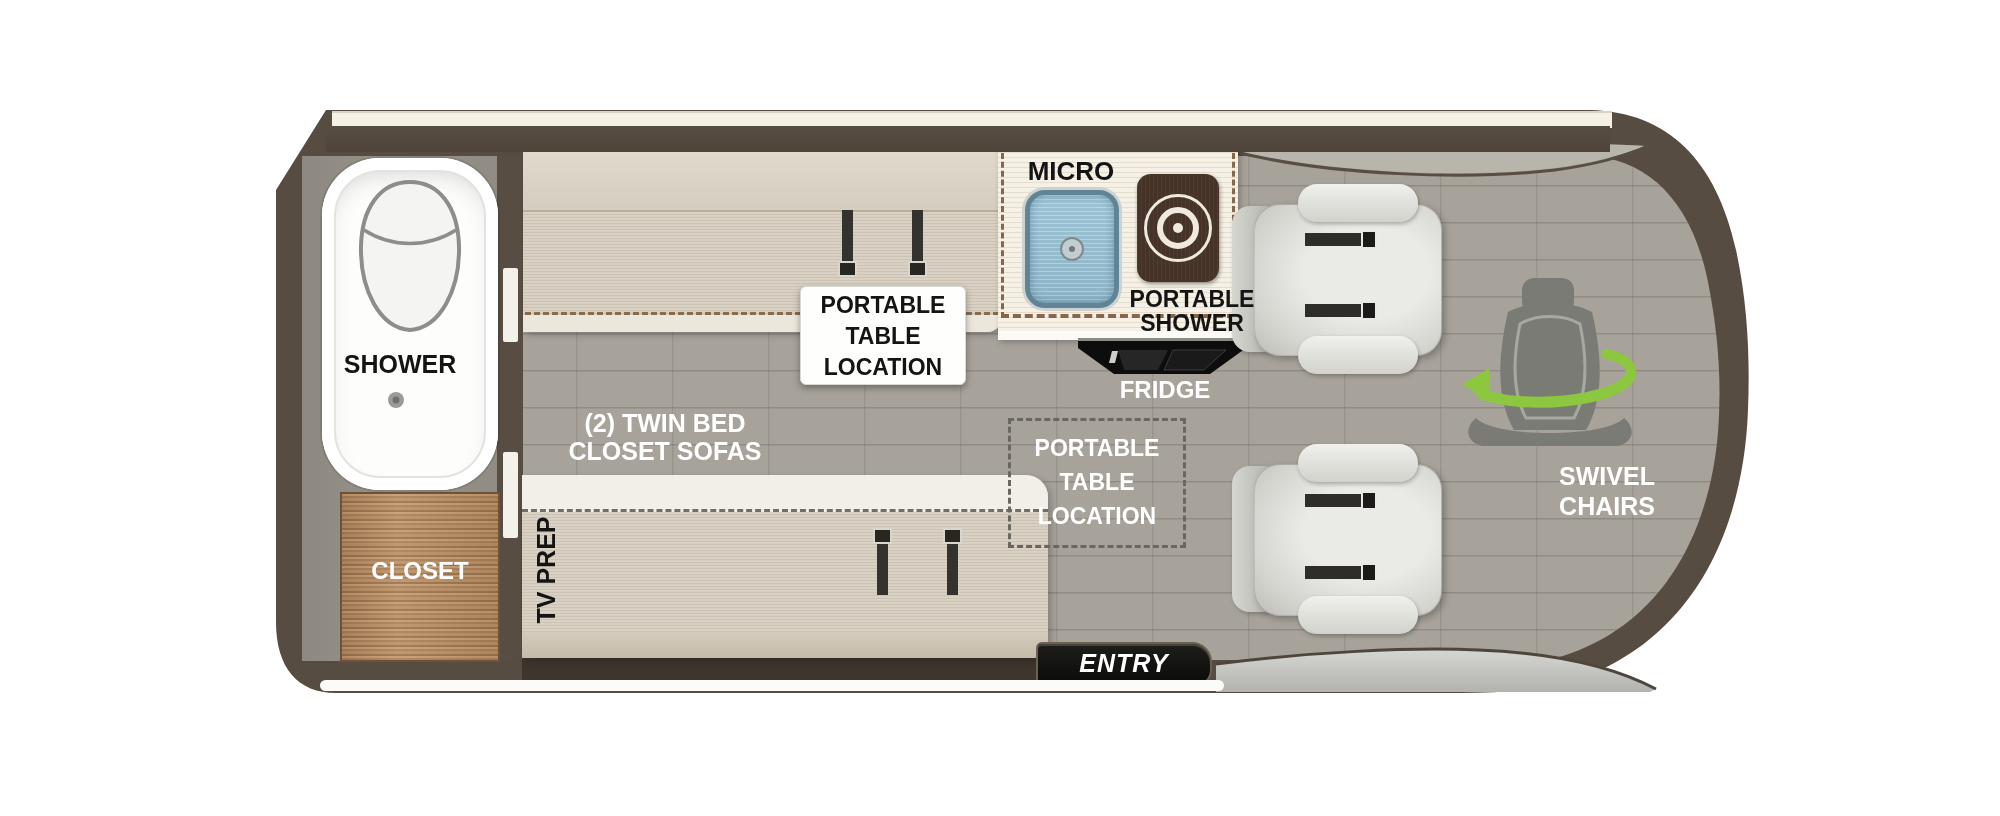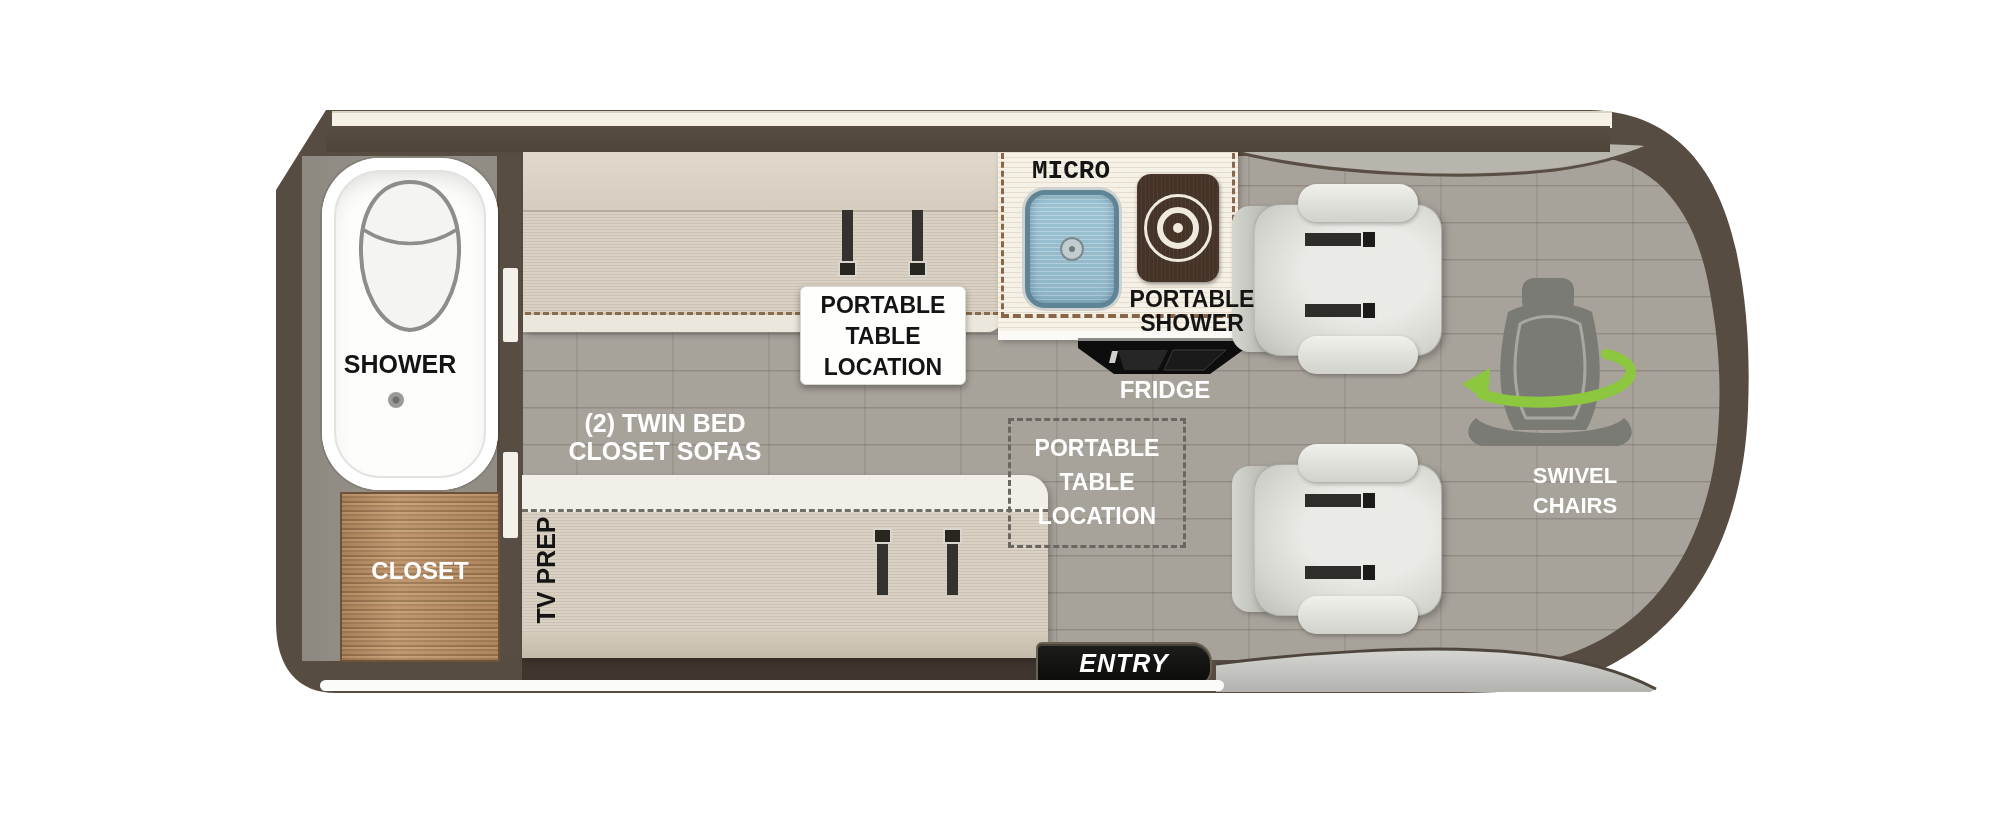--- a/index.html
+++ b/index.html
@@ -120,29 +120,29 @@
   }
   .rocker{left:320px;top:680px;width:904px;height:11px;border-radius:6px;background:#fbfbf9;}
   
   .lbl{position:absolute;text-align:center;color:var(--label-dark,#141414);}
   .lbl.light{color:var(--label-light,#ffffff);}
   .shower-lbl{left:322px;width:156px;top:350px;font-size:25px;}
   .closet-lbl{left:340px;width:160px;top:557px;font-size:24px;}
   .tvprep-lbl{left:546px;top:570px;transform:translate(-50%,-50%) rotate(-90deg);
     white-space:nowrap;font-size:25px;color:#141414;}
   .sofas-lbl{left:518px;width:294px;top:369px;font-size:25px;line-height:27.5px;margin-top:41px;}
-  .micro-lbl{left:1004px;width:134px;top:156px;font-size:26px;font-family:Liberation Mono, monospace;}
+  .micro-lbl{left:1004px;width:134px;top:156px;font-size:26px;}
   .cooktop-lbl{left:1107px;width:170px;top:287px;font-size:23px;line-height:24px;}
   .fridge-lbl{left:1098px;width:134px;top:376px;font-size:24px;}
   .ptable-front{left:800px;top:286px;width:166px;height:99px;background:#fefefc;border-radius:6px;
     border:1px solid #d8d8d2;box-shadow:0 3px 7px rgba(0,0,0,.35);
     text-align:center;color:#141414;font-size:23px;line-height:31px;padding-top:3px;box-sizing:border-box;}
   .ptable-rear{left:1008px;top:418px;width:178px;height:130px;border:3px dashed #69675f;
     box-sizing:border-box;text-align:center;color:#fff;font-size:23px;line-height:34px;padding-top:10px;}
-  .swivel-lbl{left:1502px;width:146px;top:461px;font-size:22px;line-height:30px;text-align:center;}
+  .swivel-lbl{left:1534px;width:146px;top:461px;font-size:25px;line-height:30px;text-align:center;}
   .entry-lbl{left:1036px;width:176px;top:642px;font-size:25px;line-height:42px;letter-spacing:1px;font-style:italic;}
 </style>
 </head>
 <body>
 
 <div class="stage">
 
   <svg class="abs" width="2000" height="816" viewBox="0 0 2000 816" style="left:0;top:0;">
     <defs>
       <pattern id="planks" width="96" height="37" patternUnits="userSpaceOnUse">

